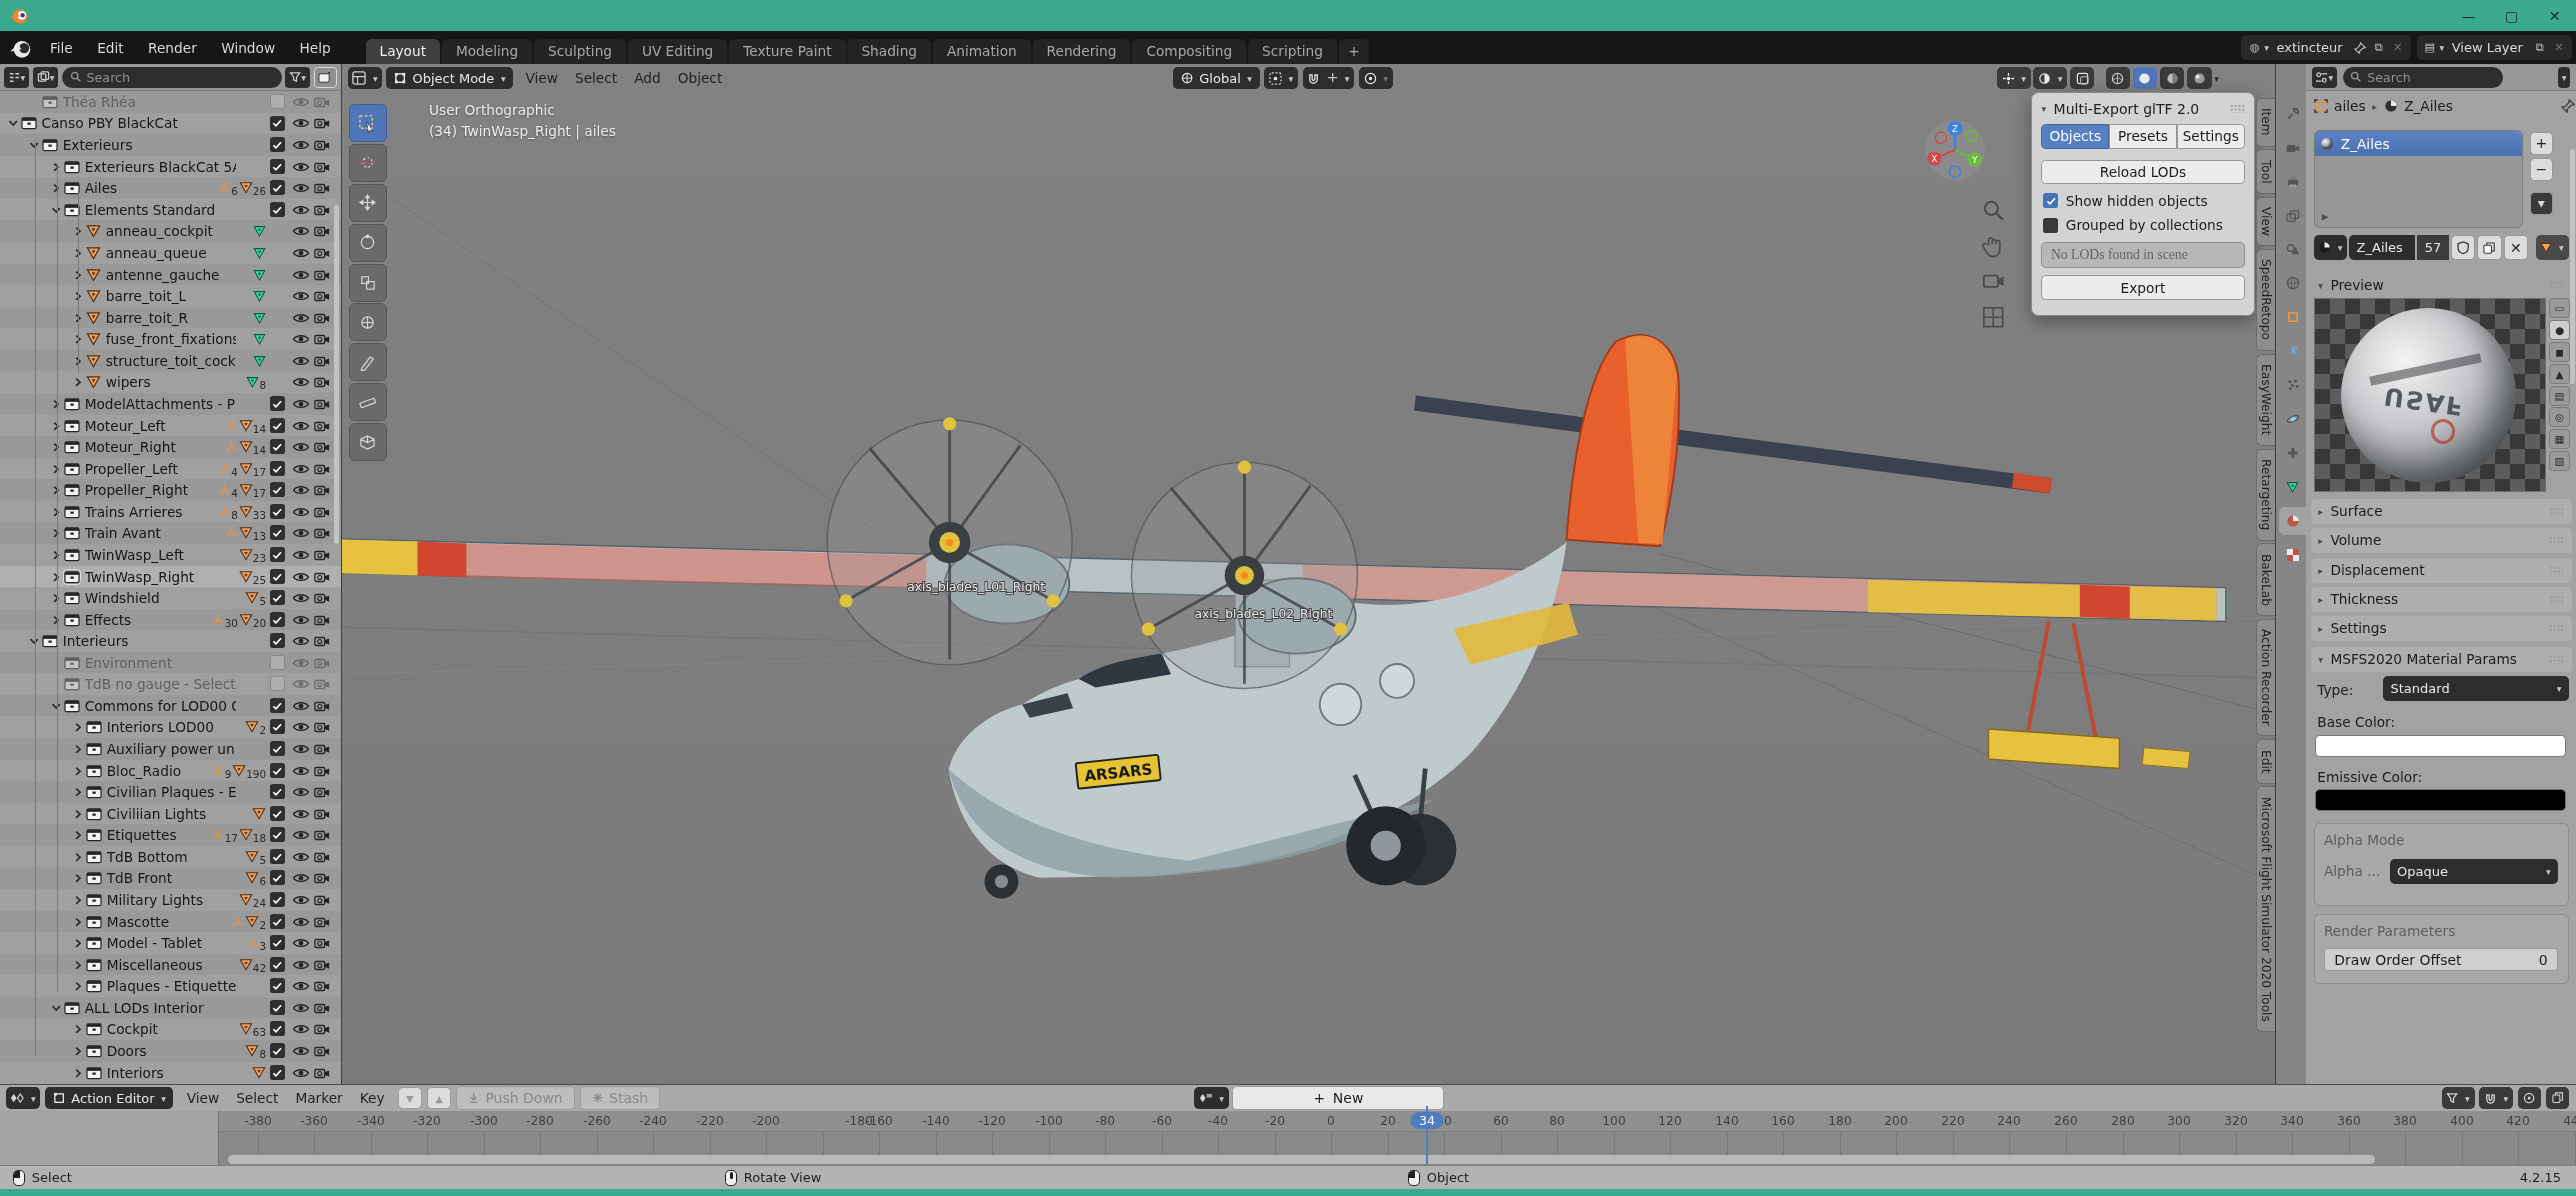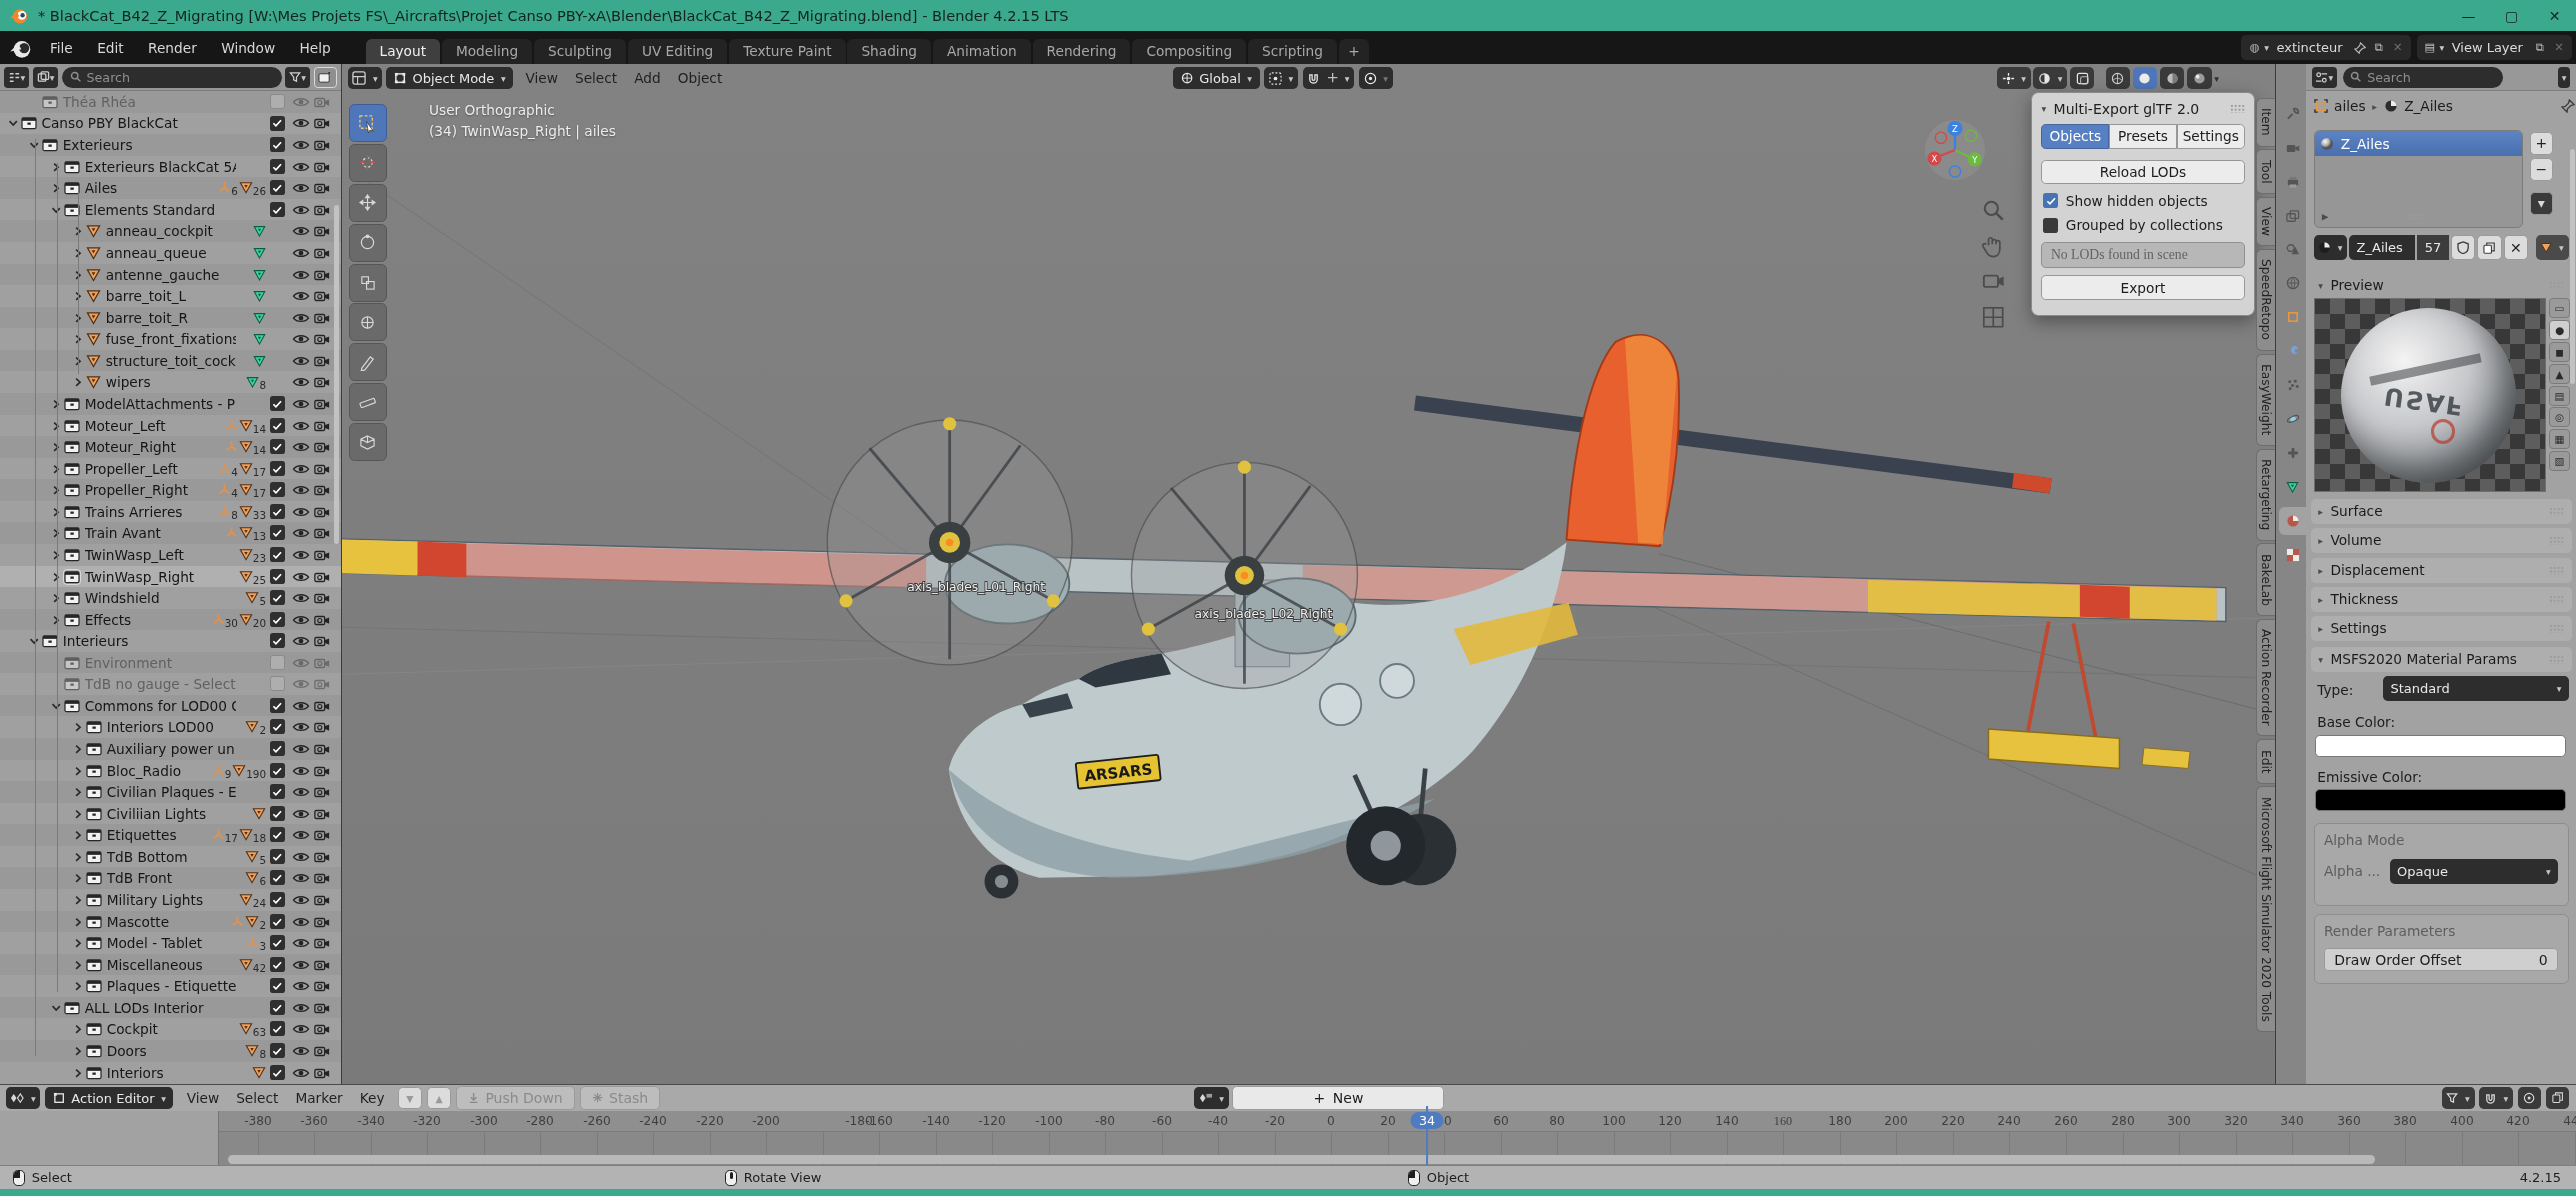--- a/index.html
+++ b/index.html
@@ -118,21 +118,20 @@
 
 <div class="screen">
 
   <div class="abs titlebar">
     <svg width="21" height="21" style="margin-left:7.5px" viewBox="0 0 22 22">
       <circle cx="12.5" cy="12" r="7.5" fill="#f1862c"></circle>
       <circle cx="14.5" cy="10.8" r="4.6" fill="#fff"></circle>
       <circle cx="15.3" cy="10.8" r="2.3" fill="#23476e"></circle>
       <path d="M2 14 L9 7 L12 12 Z" fill="#f1862c"></path>
     </svg>
-    <span class="ttext">* BlackCat_B42_Z_Migrating [W:\Mes Projets FS\_Aircrafts\Projet Canso PBY-xA\Blender\BlackCat_B42_Z_Migrating.blend] - Blender 4.2.15 LTS</span>
     <div style="margin-left:auto;display:flex">
       <div class="winbtn">—</div>
       <div class="winbtn">▢</div>
       <div class="winbtn">✕</div>
     </div>
   </div>
 
   <div class="abs topbar">
     <svg width="24.5" height="24.5" style="margin:0 5.7px 3.8px 7.5px" viewBox="0 0 22 22">
       <circle cx="12.5" cy="12" r="7.5" fill="#e9e9e9"></circle>
@@ -2917,21 +2916,21 @@
         <div class="tick" style="left: 999px;">-40</div>
         <div class="tick" style="left: 1056px;">-20</div>
         <div class="tick" style="left: 1112px;">0</div>
         <div class="tick" style="left: 1169px;">20</div>
         <div class="tick" style="left: 1225px;">40</div>
         <div class="tick" style="left: 1282px;">60</div>
         <div class="tick" style="left: 1338px;">80</div>
         <div class="tick" style="left: 1395px;">100</div>
         <div class="tick" style="left: 1451px;">120</div>
         <div class="tick" style="left: 1508px;">140</div>
-        <div class="tick" style="left: 1564px; font-family: Liberation Serif, serif;">160</div>
+        <div class="tick" style="left: 1564px;">160</div>
         <div class="tick" style="left: 1621px;">180</div>
         <div class="tick" style="left: 1677px;">200</div>
         <div class="tick" style="left: 1734px;">220</div>
         <div class="tick" style="left: 1790px;">240</div>
         <div class="tick" style="left: 1847px;">260</div>
         <div class="tick" style="left: 1904px;">280</div>
         <div class="tick" style="left: 1960px;">300</div>
         <div class="tick" style="left: 2017px;">320</div>
         <div class="tick" style="left: 2073px;">340</div>
         <div class="tick" style="left: 2130px;">360</div>

